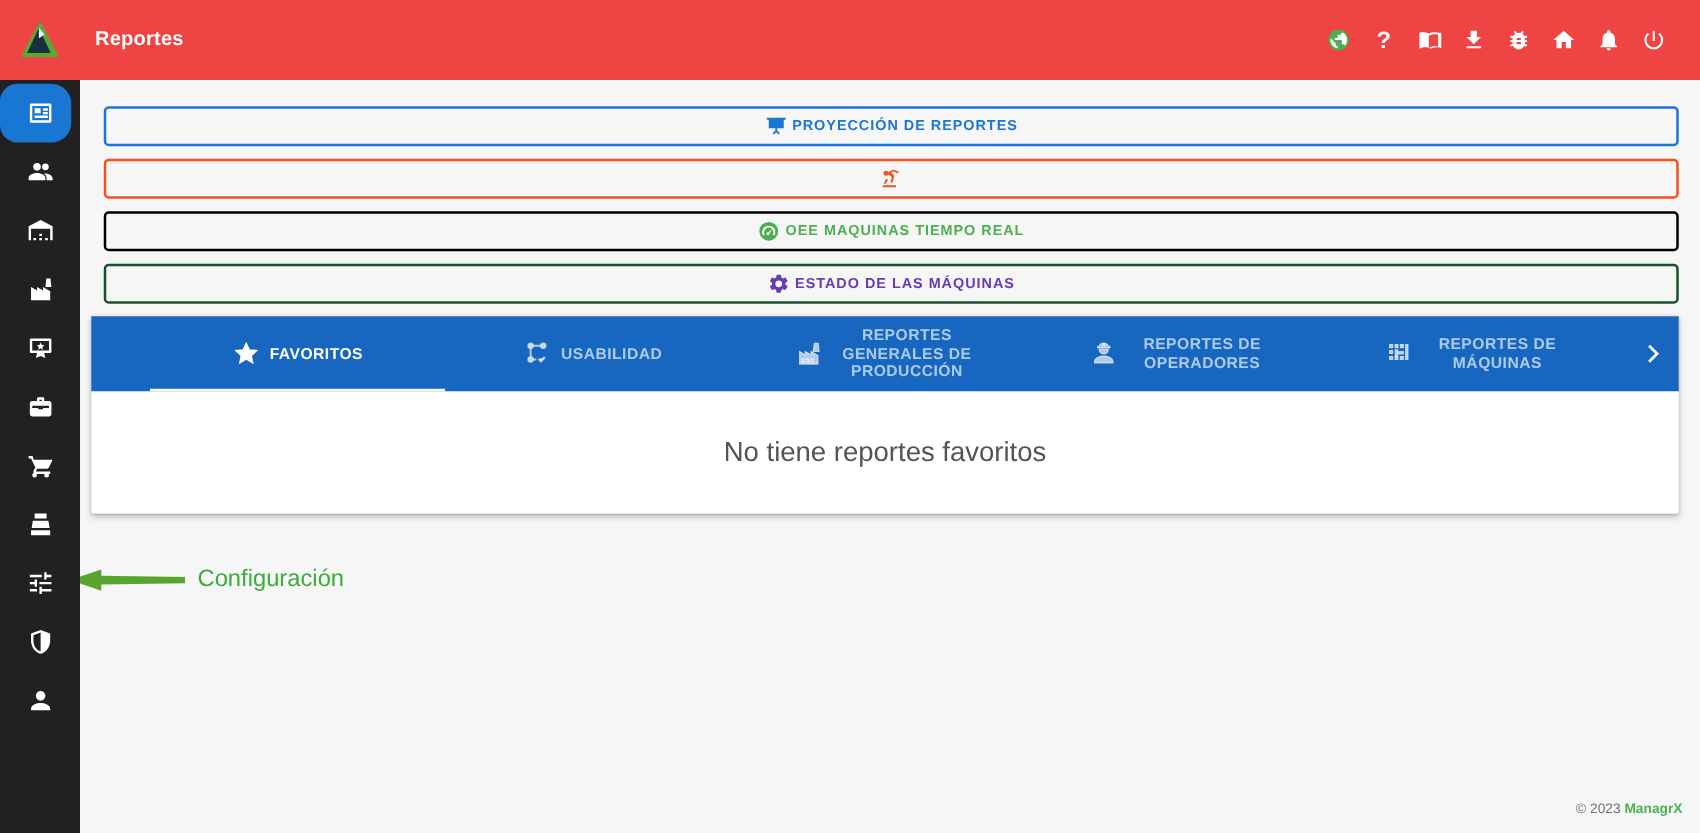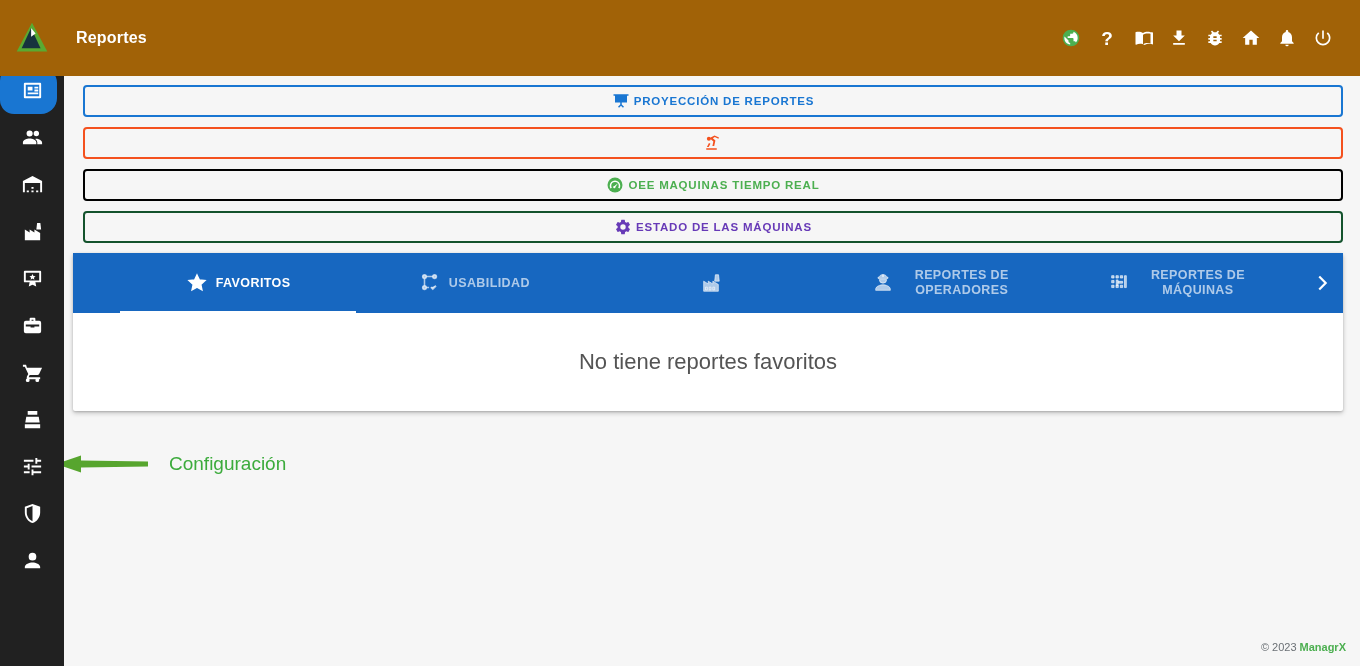--- a/index.html
+++ b/index.html
@@ -1,19 +1,19 @@
 <!DOCTYPE html>
 <html><head>
 <meta charset="utf-8">
 <style>
   * { box-sizing: border-box; margin: 0; padding: 0; }
   html,body { width:1360px; height:666px; overflow:hidden; font-family:"Liberation Sans", sans-serif; background:#f6f6f6; }
 
   
-  .topbar { position:fixed; top:0; left:0; width:1360px; height:76px; background:#a16207; display:flex; align-items:center; z-index:30; }
+  .topbar { position:fixed; top:0; left:0; width:1360px; height:64px; background:#ef4444; display:flex; align-items:center; z-index:30; }
   .logo-wrap { width:64px; display:flex; justify-content:center; align-items:center; }
   .app-title { color:#fff; font-size:16px; margin-left:12px; letter-spacing:.2px; }
   .topbar-actions { margin-left:auto; display:flex; align-items:center; gap:14px; padding-right:26px; }
   .tb-icon { width:22px; height:22px; display:flex; align-items:center; justify-content:center; cursor:pointer; }
   .tb-icon svg { width:20px; height:20px; fill:#fff; }
   .help-glyph { color:#fff; font-size:19px; font-weight:bold; line-height:1; }
 
   
   .sidebar { position:fixed; top:64px; left:0; width:64px; height:602px; background:#212121; z-index:20; }
   .nav-item { width:64px; height:47px; display:flex; align-items:center; justify-content:center; cursor:pointer; position:relative; }
@@ -42,21 +42,21 @@
   .tab-icon { display:flex; align-items:center; flex:0 0 auto; }
   .tab-icon svg { width:22px; height:22px; }
   .tab svg { fill:currentColor; stroke:currentColor; }
   .tab-label { font-size:12.5px; font-weight:bold; letter-spacing:.4px; line-height:1.18; text-align:center; max-width:120px; }
   .tab-chevron { width:42px; display:flex; align-items:center; justify-content:center; color:#fff; cursor:pointer; }
   .tab-chevron svg { width:22px; height:22px; }
   .tabpanel { height:98px; display:flex; align-items:center; justify-content:center; }
   .empty-msg { color:#545454; font-size:22px; }
 
   
-  .annotation { position:absolute; left:-9px; top:389px; display:flex; align-items:center; gap:20px; }
+  .annotation { position:absolute; left:-9px; top:389px; display:flex; align-items:center; gap:9px; }
   .annotation-label { color:#3cab3c; font-size:19px; }
 
   
   .footer { position:absolute; right:14px; bottom:13px; font-size:11px; color:#6b7075; }
   .footer .brand { color:#4caf50; font-weight:bold; margin-left:3px; }
 </style>
 </head>
 <body>
 
 <header class="topbar">
@@ -233,20 +233,21 @@
         </span>
         <span class="tab-label">USABILIDAD</span>
       </div>
 
       <div class="tab">
         <span class="tab-icon">
           <svg viewBox="0 0 24 24" stroke="none">
               <path d="M4 21V10l5 3v-3l5 3v-3l6 3.6V21H4zm2-4.5h2v3H6v-3zm4 0h2v3h-2v-3zm4 0h2v3h-2v-3zM16.8 3h3.4l.8 7h-5l.8-7z"></path>
             </svg>
         </span>
+        <span class="tab-label">REPORTES GENERALES DE PRODUCCIÓN</span>
       </div>
 
       <div class="tab">
         <span class="tab-icon">
           <svg viewBox="0 0 24 24" stroke="none">
               <path d="M12 2.6a4.5 4.5 0 0 0-4.2 3H6.6V7h10.8V5.6h-1.2a4.5 4.5 0 0 0-4.2-3zm-.6.9V5h1.2V3.5zM8 8.2a4 4 0 0 0 8 0H8zM12 14c-3.3 0-8 1.65-8 4.9V20h16v-1.1c0-3.25-4.7-4.9-8-4.9z"></path>
             </svg>
         </span>
         <span class="tab-label">REPORTES DE OPERADORES</span>
       </div>

